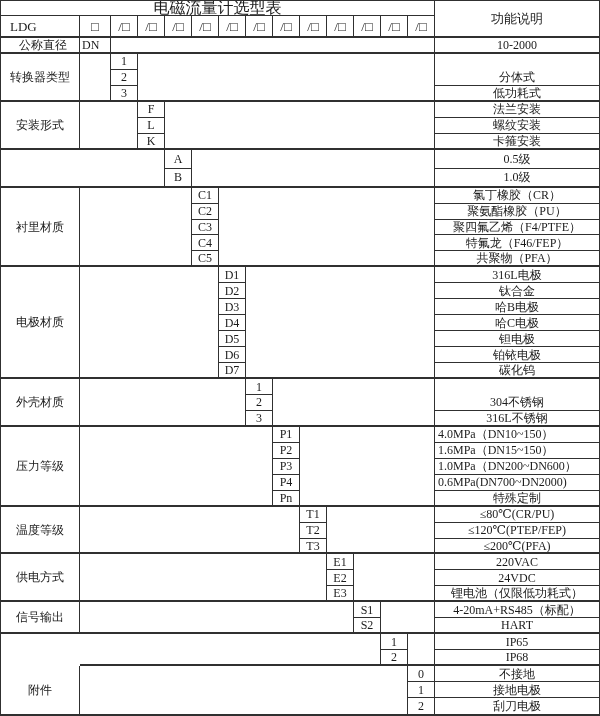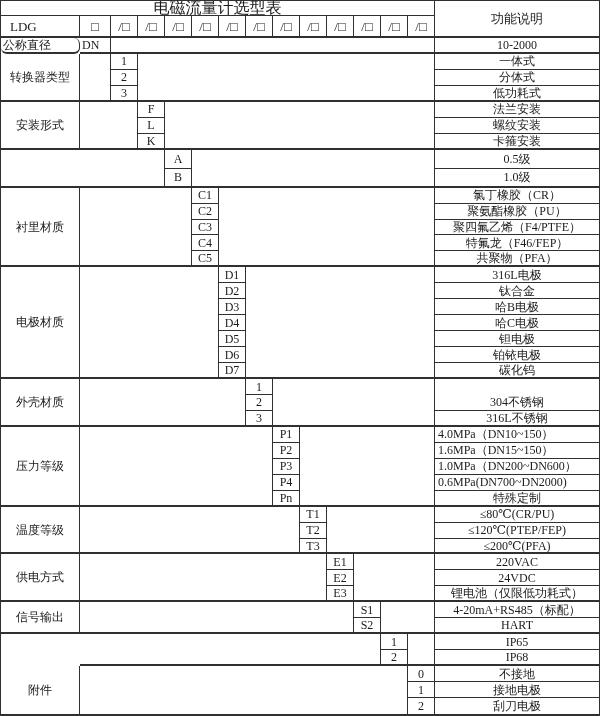--- a/index.html
+++ b/index.html
@@ -23,21 +23,21 @@
     font-size:12px;line-height:1;white-space:nowrap;overflow:hidden;
     box-sizing:border-box;
   }
   .gend{border-bottom-width:2px;}          
   .nob{border-bottom:none !important;}      
   .nor{border-right:none !important;}       
   .title{grid-column:1/15;grid-row:1;font-size:16px;text-align:center;}
   .fnh{grid-column:15/16;grid-row:1/3;font-size:13px;border-bottom-width:2px;}
   .ldg{grid-column:1/2;grid-row:2;justify-content:flex-start;padding-left:9px;font-size:13px;border-bottom-width:2px;}
   .slot{font-size:13px;border-bottom-width:2px;}
-  .lab-left{justify-content:flex-start;padding-left:2px;border-radius:6px;}
+  .lab-left{justify-content:flex-start;padding-left:18px;}
   .code-left{justify-content:flex-start;padding-left:2px;}
   .fn-left{justify-content:flex-start;padding-left:3px;}
 </style>
 </head>
 <body>
 
 <div class="sheet" id="sheet">
   <div class="c title">电磁流量计选型表</div>
   <div class="c fnh nor">功能说明</div>
   <div class="c ldg">LDG</div>
@@ -55,21 +55,20 @@
     <div class="c slot" style="grid-area: 2 / 12 / auto / 13;">/□</div>
     <div class="c slot" style="grid-area: 2 / 13 / auto / 14;">/□</div>
     <div class="c slot" style="grid-area: 2 / 14 / auto / 15;">/□</div>
     <div class="c gend lab-left" style="grid-area: 3 / 1 / 4 / 2;">公称直径</div>
     <div class="c code gend code-left" style="grid-area: 3 / 2 / auto / 3;">DN</div>
     <div class="c nor gend" style="grid-area: 3 / 15 / auto / 16;">10-2000</div>
     <div class="c gap gend" style="grid-area: 3 / 3 / 4 / 15;"></div>
     <div class="c gend" style="grid-area: 4 / 1 / 7 / 2;">转换器类型</div>
     <div class="c gap gend" style="grid-area: 4 / 2 / 7 / 3;"></div>
     <div class="c code" style="grid-area: 4 / 3 / auto / 4;">1</div>
-    <div class="c nor" style="grid-area: 4 / 15 / auto / 16;">一体式</div>
     <div class="c code" style="grid-area: 5 / 3 / auto / 4;">2</div>
     <div class="c nor" style="grid-area: 5 / 15 / auto / 16;">分体式</div>
     <div class="c code gend" style="grid-area: 6 / 3 / auto / 4;">3</div>
     <div class="c nor gend" style="grid-area: 6 / 15 / auto / 16;">低功耗式</div>
     <div class="c gap gend" style="grid-area: 4 / 4 / 7 / 15;"></div>
     <div class="c gend" style="grid-area: 7 / 1 / 10 / 2;">安装形式</div>
     <div class="c gap gend" style="grid-area: 7 / 2 / 10 / 4;"></div>
     <div class="c code" style="grid-area: 7 / 4 / auto / 5;">F</div>
     <div class="c nor" style="grid-area: 7 / 15 / auto / 16;">法兰安装</div>
     <div class="c code" style="grid-area: 8 / 4 / auto / 5;">L</div>

